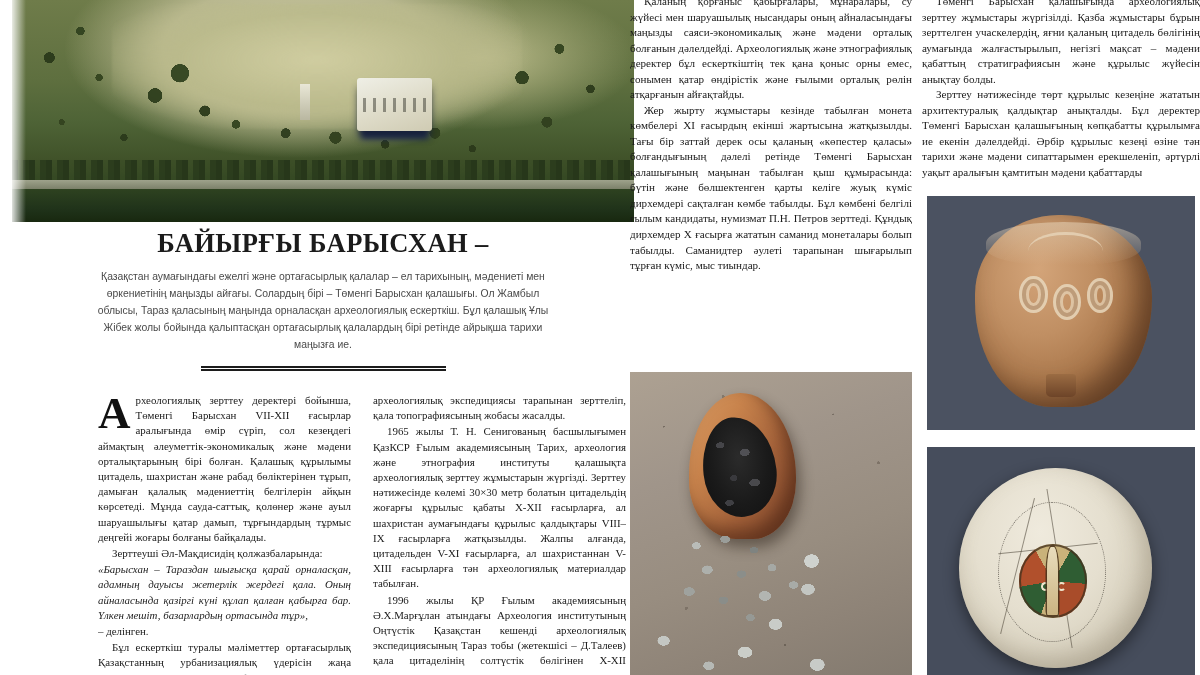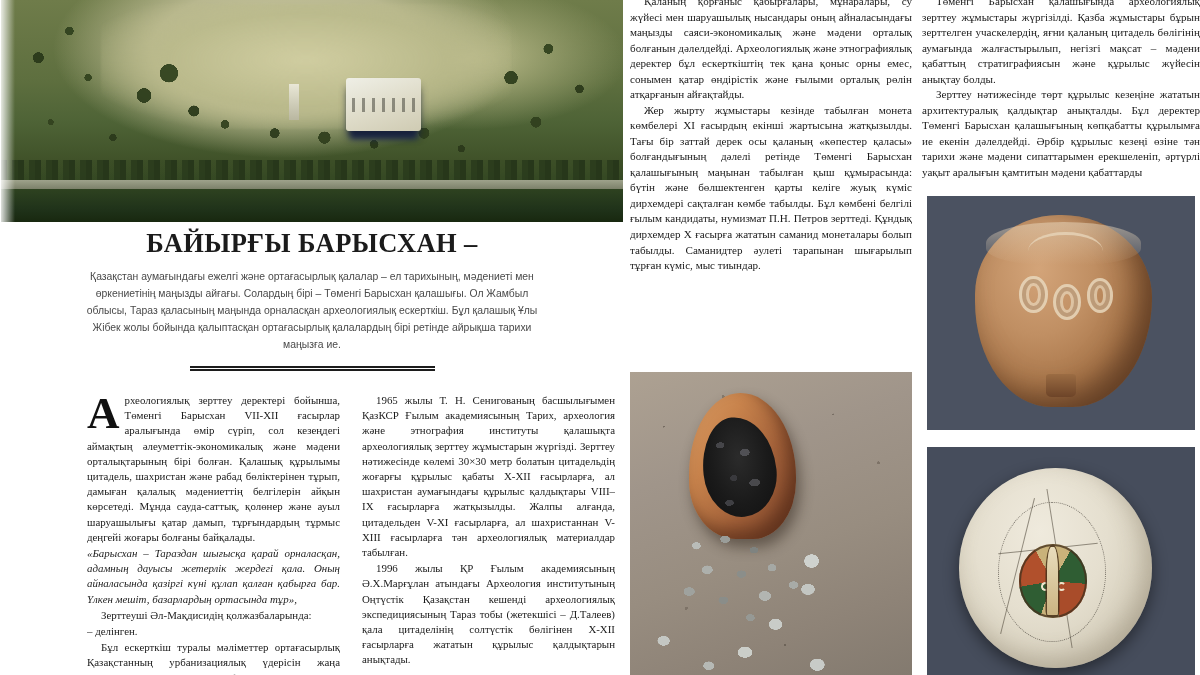--- a/index.html
+++ b/index.html
@@ -5,21 +5,21 @@
   * { margin:0; padding:0; box-sizing:border-box; }
   html,body { width:1200px; height:675px; overflow:hidden; }
   body {
     background:#ffffff;
     font-family:"Liberation Serif", serif;
     color:#1a1a1a;
   }
   .page { position:relative; width:1200px; height:675px; background:#fff; overflow:hidden; }
 
   
-  .left-block { position:absolute; left:1px; top:0; width:622px; height:569px; }
+  .left-block { position:absolute; left:12px; top:0; width:622px; height:569px; }
 
   
   .aerial {
     position:absolute; left:0; top:0; width:622px; height:222px;
     overflow:hidden; background:#3c4a2a;
   }
   .aerial .sky { position:absolute; inset:0;
     background:
       radial-gradient(ellipse 300px 140px at 46% 22%, #c8c6a0 0%, #b9b88f 45%, rgba(160,165,110,0) 78%),
       radial-gradient(ellipse 200px 90px at 75% 26%, #bdbd8c 0%, rgba(170,175,115,0) 80%),
@@ -307,26 +307,27 @@
           <div class="r2"></div>
           <div class="r3"></div>
       </div>
     </div>
 
     <div class="body-2col">
       <div class="bcol">
         <div class="bp noind dropcap-para">
           <span class="dropcap">А</span><span>рхеологиялық зерттеу деректері бойынша, Төменгі Барысхан VII-XII ғасырлар аралығында өмір сүріп, сол кезеңдегі аймақтың әлеуметтік-экономикалық және мәдени орталықтарының бірі болған. Қалашық құрылымы цитадель, шахристан және рабад бөліктерінен тұрып, дамыған қалалық мәдениеттің белгілерін айқын көрсетеді. Мұнда сауда-саттық, қолөнер және ауыл шаруашылығы қатар дамып, тұрғындардың тұрмыс деңгейі жоғары болғаны байқалады.</span>
         </div>
+        <div class="bp">Зерттеуші Әл-Мақдисидің қолжазбаларында:</div>
         <div class="bp noind ital">«Барысхан – Тараздан шығысқа қарай орналасқан, адамның дауысы жетерлік жердегі қала. Оның айналасында қазіргі күні құлап қалған қабырға бар. Үлкен мешіт, базарлардың ортасында тұр»,</div>
-        <div class="bp">Зерттеуші Әл-Мақдисидің қолжазбаларында:</div>
         <div class="bp noind">– делінген.</div>
         <div class="bp">Бұл ескерткіш туралы мәліметтер ортағасырлық Қазақстанның урбанизациялық үдерісін жаңа қырынан қарастыруға негіз бола алады. Қалашық алғаш рет 1940 жылы</div>
       </div>
       <div class="bcol">
+        <div class="bp noind">археологиялық экспедициясы тарапынан зерттеліп, қала топографиясының жобасы жасалды.</div>
         <div class="bp">1965 жылы Т. Н. Сенигованың басшылығымен ҚазКСР Ғылым академиясының Тарих, археология және этнография институты қалашықта археологиялық зерттеу жұмыстарын жүргізді. Зерттеу нәтижесінде көлемі 30×30 метр болатын цитадельдің жоғарғы құрылыс қабаты X-XII ғасырларға, ал шахристан аумағындағы құрылыс қалдықтары VIII–IX ғасырларға жатқызылды. Жалпы алғанда, цитадельден V-XI ғасырларға, ал шахристаннан V-XIII ғасырларға тән археологиялық материалдар табылған.</div>
         <div class="bp">1996 жылы ҚР Ғылым академиясының Ә.Х.Марғұлан атындағы Археология институтының Оңтүстік Қазақстан кешенді археологиялық экспедициясының Тараз тобы (жетекшісі – Д.Талеев) қала цитаделінің солтүстік бөлігінен X-XII ғасырларға жататын құрылыс қалдықтарын анықтады.</div>
 
       </div>
     </div>
   </div>
 
   <div class="mid-col">
     <div class="mcol-p">Қаланың қорғаныс қабырғалары, мұнаралары, су жүйесі мен шаруашылық нысандары оның айналасындағы маңызды саяси-экономикалық және мәдени орталық болғанын дәлелдейді. Археологиялық және этнографиялық деректер бұл ескерткіштің тек қана қоныс орны емес, сонымен қатар өндірістік және ғылыми орталық рөлін атқарғанын айғақтайды.</div>
     <div class="mcol-p">Жер жырту жұмыстары кезінде табылған монета көмбелері XI ғасырдың екінші жартысына жатқызылды. Тағы бір заттай дерек осы қаланың «көпестер қаласы» болғандығының дәлелі ретінде Төменгі Барысхан қалашығының маңынан табылған қыш құмырасында: бүтін және бөлшектенген қарты келіге жуық күміс дирхемдері сақталған көмбе табылды. Бұл көмбені белгілі ғылым кандидаты, нумизмат П.Н. Петров зерттеді. Құндық дирхемдер X ғасырға жататын саманид монеталары болып табылды. Саманидтер әулеті тарапынан шығарылып тұрған күміс, мыс тиындар.</div>

